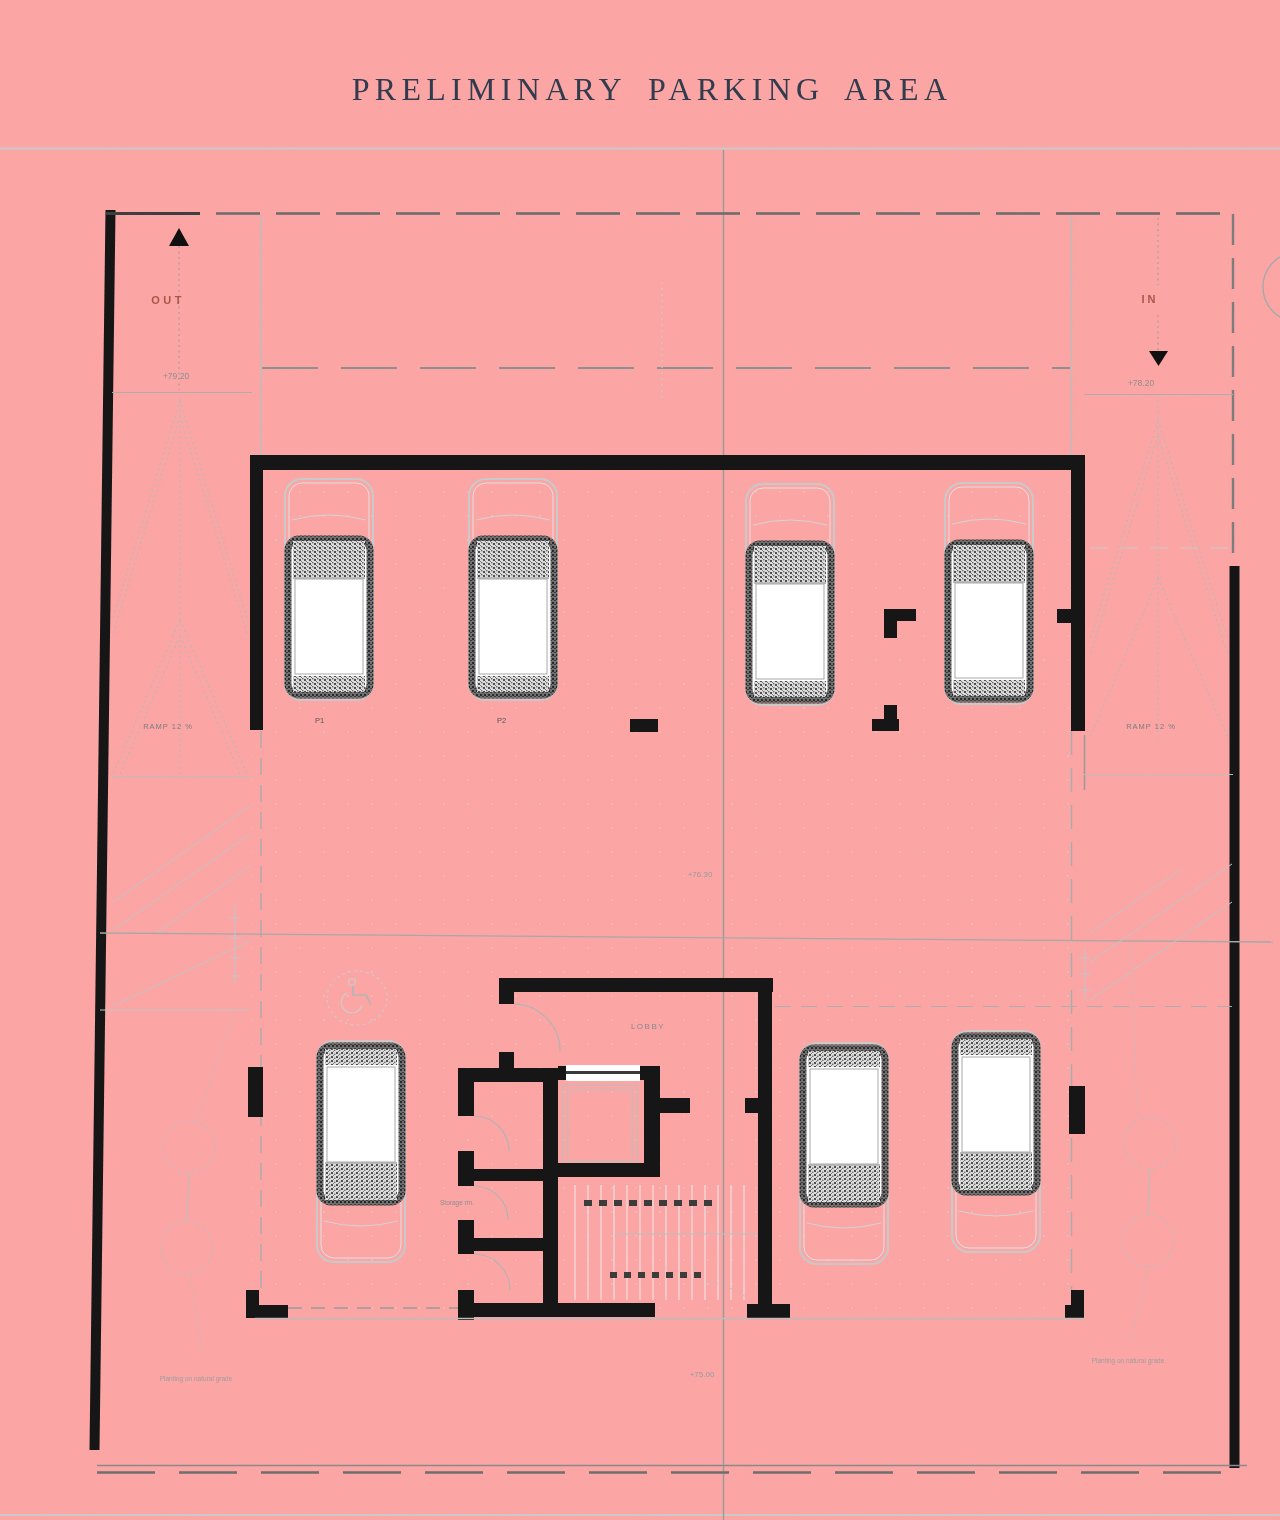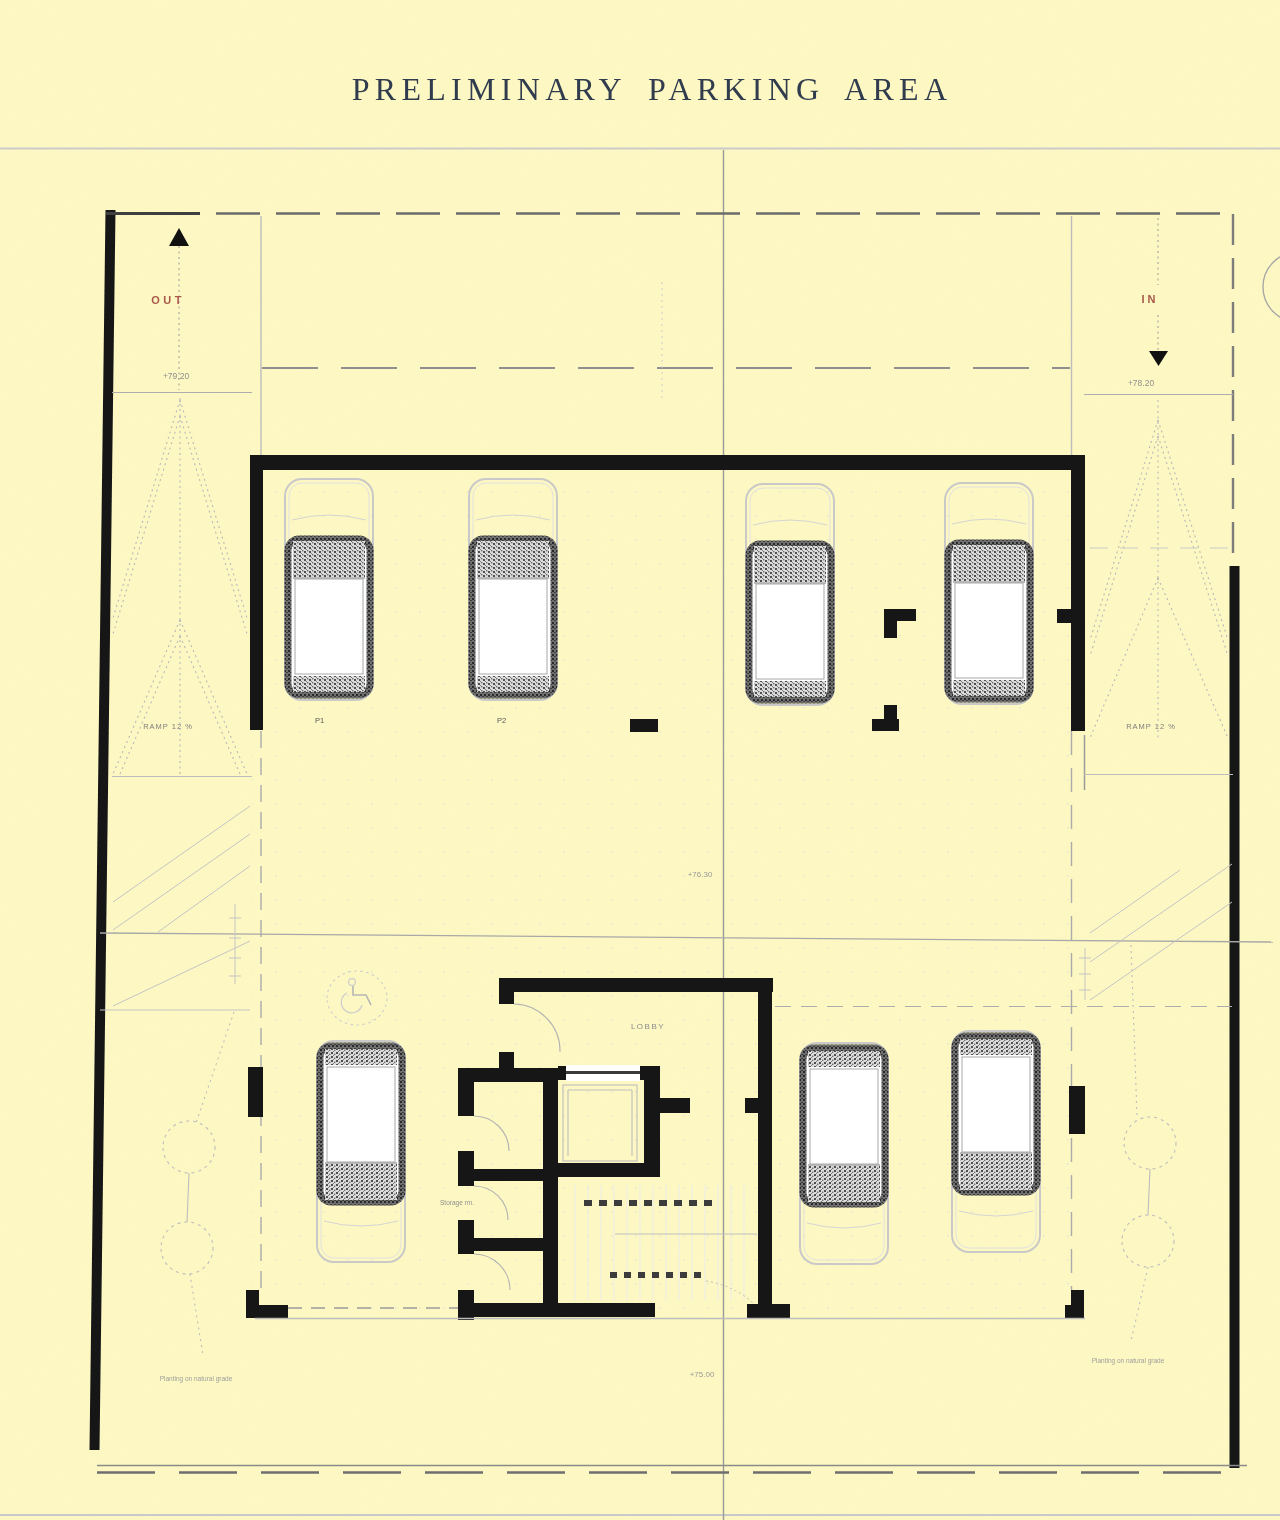--- a/index.html
+++ b/index.html
@@ -1,16 +1,16 @@
 <!DOCTYPE html>
 <html><head>
 <meta charset="utf-8">
 <style>
   html,body{margin:0;padding:0;background:#fff;}
-  .page{position:relative;width:1280px;height:1520px;background:#fef9c3;overflow:hidden;
+  .page{position:relative;width:1280px;height:1520px;background:#fca5a5;overflow:hidden;
         font-family:"Liberation Sans", sans-serif;}
   .title{position:absolute;left:0;top:71px;width:1280px;margin-left:12px;text-align:center;
          font-family:"Liberation Serif", serif;font-size:32px;letter-spacing:5.3px;
          color:#2f3b4d;font-weight:500;}
 </style>
 </head>
 <body>
 <div class="page">
 
 <div class="title">PRELIMINARY  PARKING  AREA</div>

